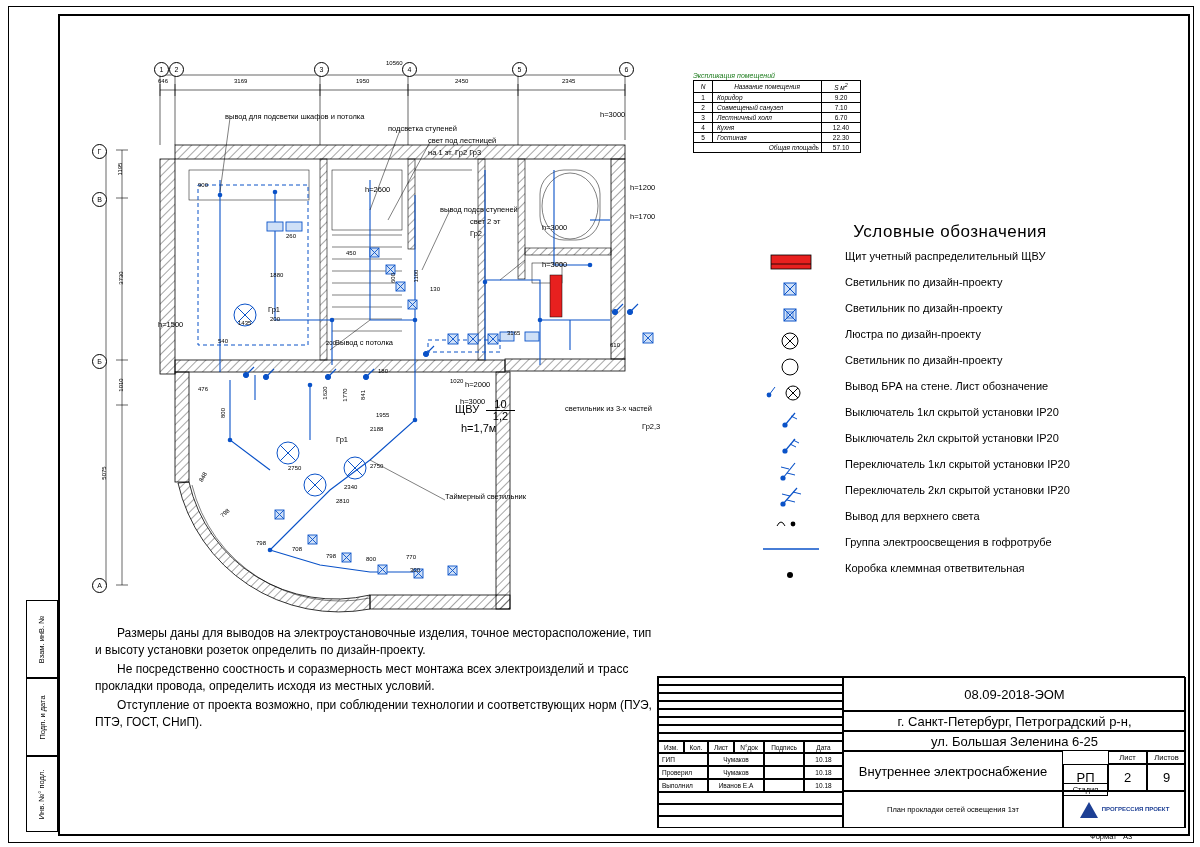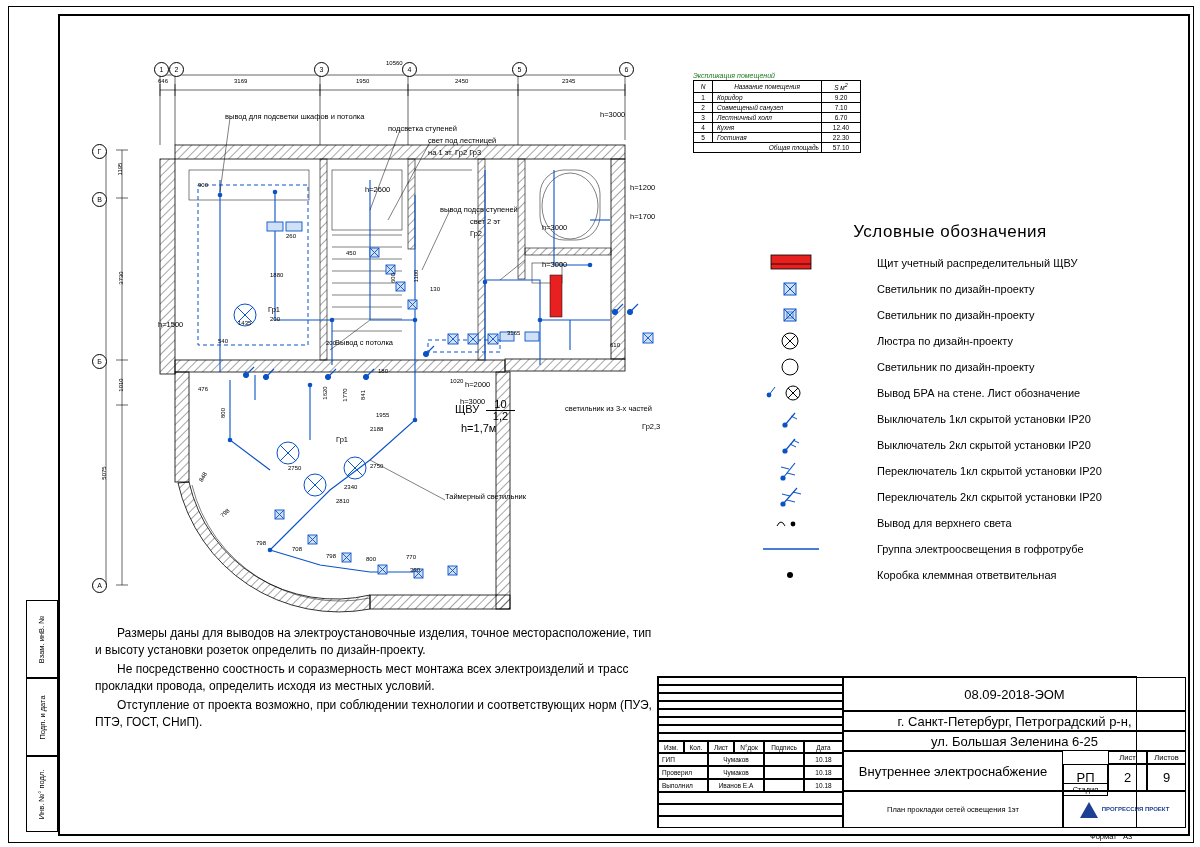--- a/index.html
+++ b/index.html
@@ -22,26 +22,26 @@
   .expl table{border-collapse:collapse;width:168px;font-size:6.5px;}
   .expl td,.expl th{border:1px solid #000;padding:1px 2px;font-weight:normal;}
   .expl th{font-style:italic;text-align:center;}
   .expl td.n{width:14px;text-align:center;}
   .expl td.s{width:34px;text-align:center;}
   .expl td.tot{text-align:right;font-style:italic;}
 
   
   .legend{position:absolute;left:735px;top:222px;width:430px;}
   .legend h2{font-size:17px;font-weight:normal;text-align:center;margin:0 0 8px 0;color:#000;letter-spacing:.5px;}
-  .lrow{display:flex;align-items:center;height:26px;gap:32px;}
+  .lrow{display:flex;height:26px;}
   .lsym{width:110px;height:26px;position:relative;flex:none;}
   .ltext{font-size:11px;color:#000;}
 
   
-  .tb{position:absolute;left:657px;top:676px;width:480px;height:152px;border:1px solid #000;box-sizing:border-box;}
+  .tb{position:absolute;left:657px;top:676px;width:528px;height:152px;border:1px solid #000;box-sizing:border-box;}
   .tb div,.tb span{box-sizing:border-box;}
   .cell{position:absolute;border:1px solid #000;box-sizing:border-box;font-size:6.5px;display:flex;align-items:center;justify-content:center;text-align:center;padding:0 2px;}
   .cell.left{justify-content:flex-start;padding-left:3px;}
   .big{font-size:13px;}
   .mid{font-size:13px;}
   .sm{font-size:7.5px;}
   .format{position:absolute;right:6px;bottom:-12px;font-size:7.5px;}
 
   .notes{position:absolute;left:95px;top:625px;width:560px;font-size:12px;line-height:1.45;}
   .notes p{margin:0 0 1px 0;text-indent:22px;}

